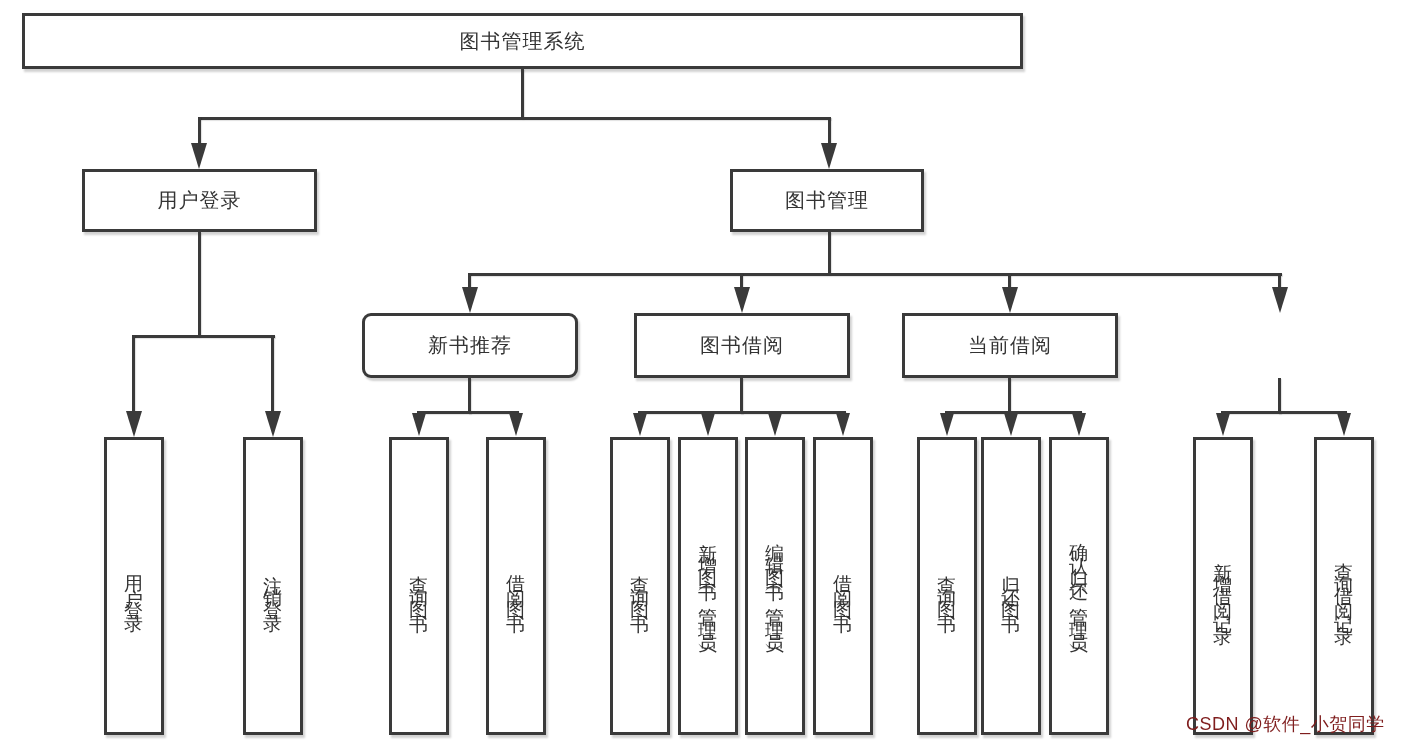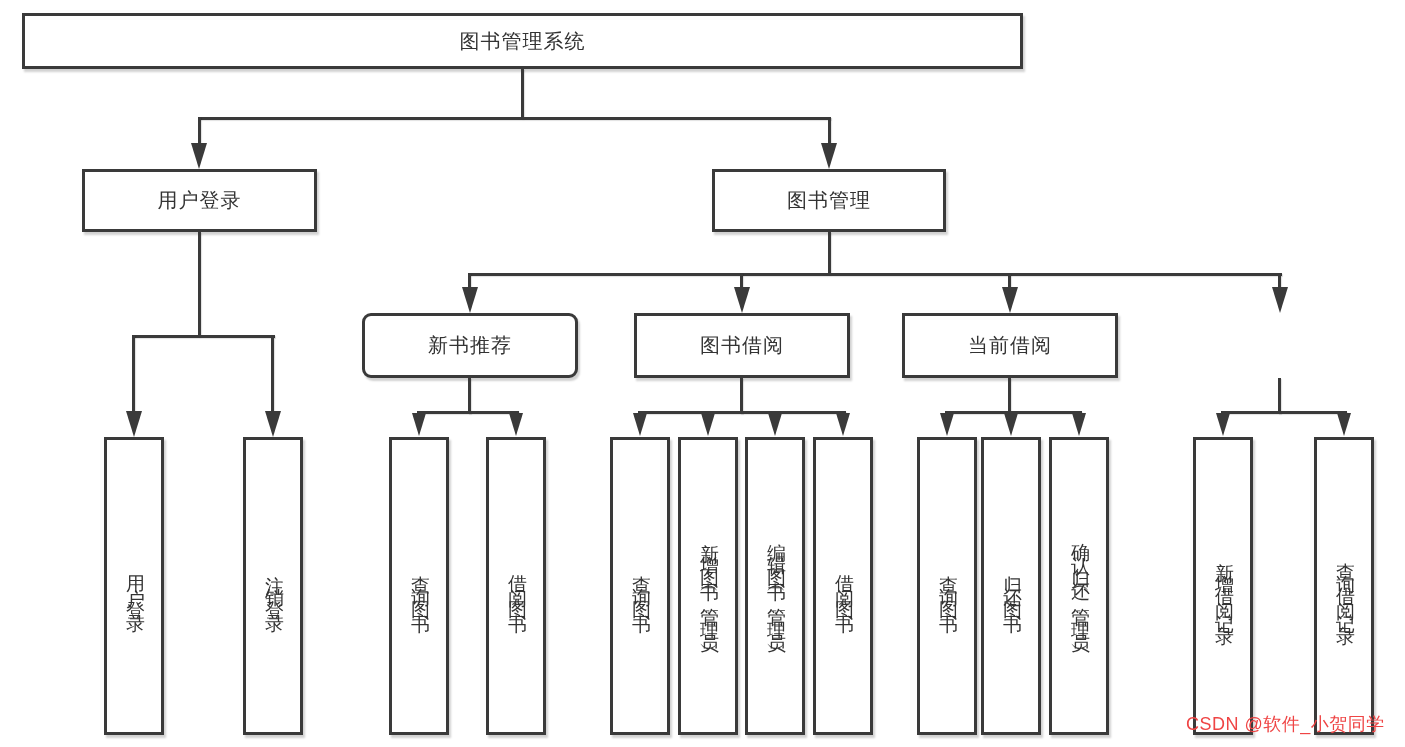--- a/index.html
+++ b/index.html
@@ -3,56 +3,56 @@
 <meta charset="utf-8">
 <style>
   html,body{margin:0;padding:0;background:#ffffff;}
   #canvas{
     position:relative;width:1405px;height:747px;background:#ffffff;overflow:hidden;
     font-family:"Liberation Sans","DejaVu Sans",sans-serif;color:#333333;
   }
   .box{
     position:absolute;box-sizing:border-box;background:#ffffff;
     border:3px solid #3a3a3a;box-shadow:2px 3px 2px rgba(0,0,0,0.18);
-    display:flex;align-items:center;justify-content:center;font-family:Liberation Mono, monospace;
+    display:flex;align-items:center;justify-content:center;
   }
   .box-h{font-size:20px;letter-spacing:1px;}
   .box-v{font-size:19px;}
   .box-v .vtext{
     writing-mode:vertical-rl;text-orientation:mixed;
     letter-spacing:13px;line-height:1;white-space:nowrap;
   }
   .hline,.vline{position:absolute;background:#3a3a3a;box-shadow:1px 1px 1px rgba(0,0,0,0.12);}
   .arrow{
     position:absolute;width:0;height:0;
     border-left:8px solid transparent;border-right:8px solid transparent;
     border-top:26px solid #3a3a3a;
   }
   .arrow-s{
     border-left:7px solid transparent;border-right:7px solid transparent;
     border-top:23px solid #3a3a3a;
   }
   #watermark{
     position:absolute;left:1186px;top:712px;font-size:18px;
-    color:#ef4444;letter-spacing:0.5px;white-space:nowrap;
+    color:#7f1d1d;letter-spacing:0.5px;white-space:nowrap;
   }
 </style>
 </head>
 <body>
 
 <div id="canvas">
 
   <div class="box box-h" style="left:22px;top:13px;width:1001px;height:56px;">
     <span>图书管理系统</span>
   </div>
 
   <div class="box box-h" style="left:82px;top:169px;width:235px;height:63px;">
     <span>用户登录</span>
   </div>
-  <div class="box box-h" style="left:712px;top:169px;width:234px;height:63px;">
+  <div class="box box-h" style="left:730px;top:169px;width:194px;height:63px;">
     <span>图书管理</span>
   </div>
 
   <div class="box box-h" style="left:362px;top:313px;width:216px;height:65px;border-radius:9px;">
     <span>新书推荐</span>
   </div>
   <div class="box box-h" style="left:634px;top:313px;width:216px;height:65px;">
     <span>图书借阅</span>
   </div>
   <div class="box box-h" style="left:902px;top:313px;width:216px;height:65px;">

